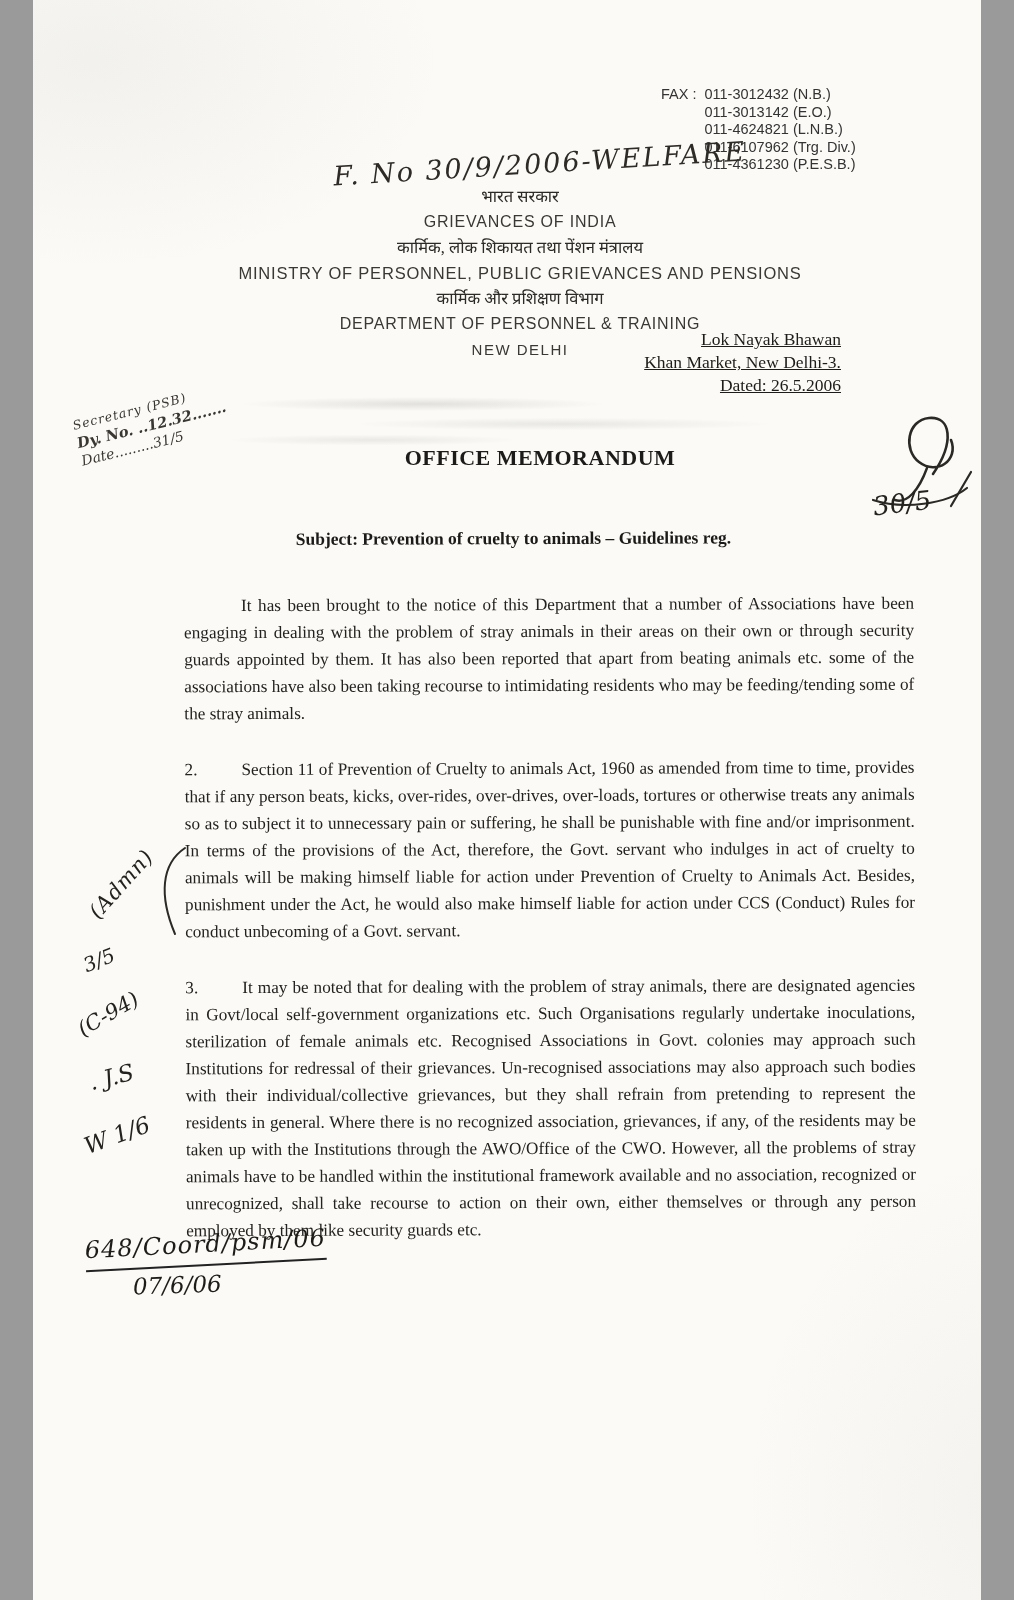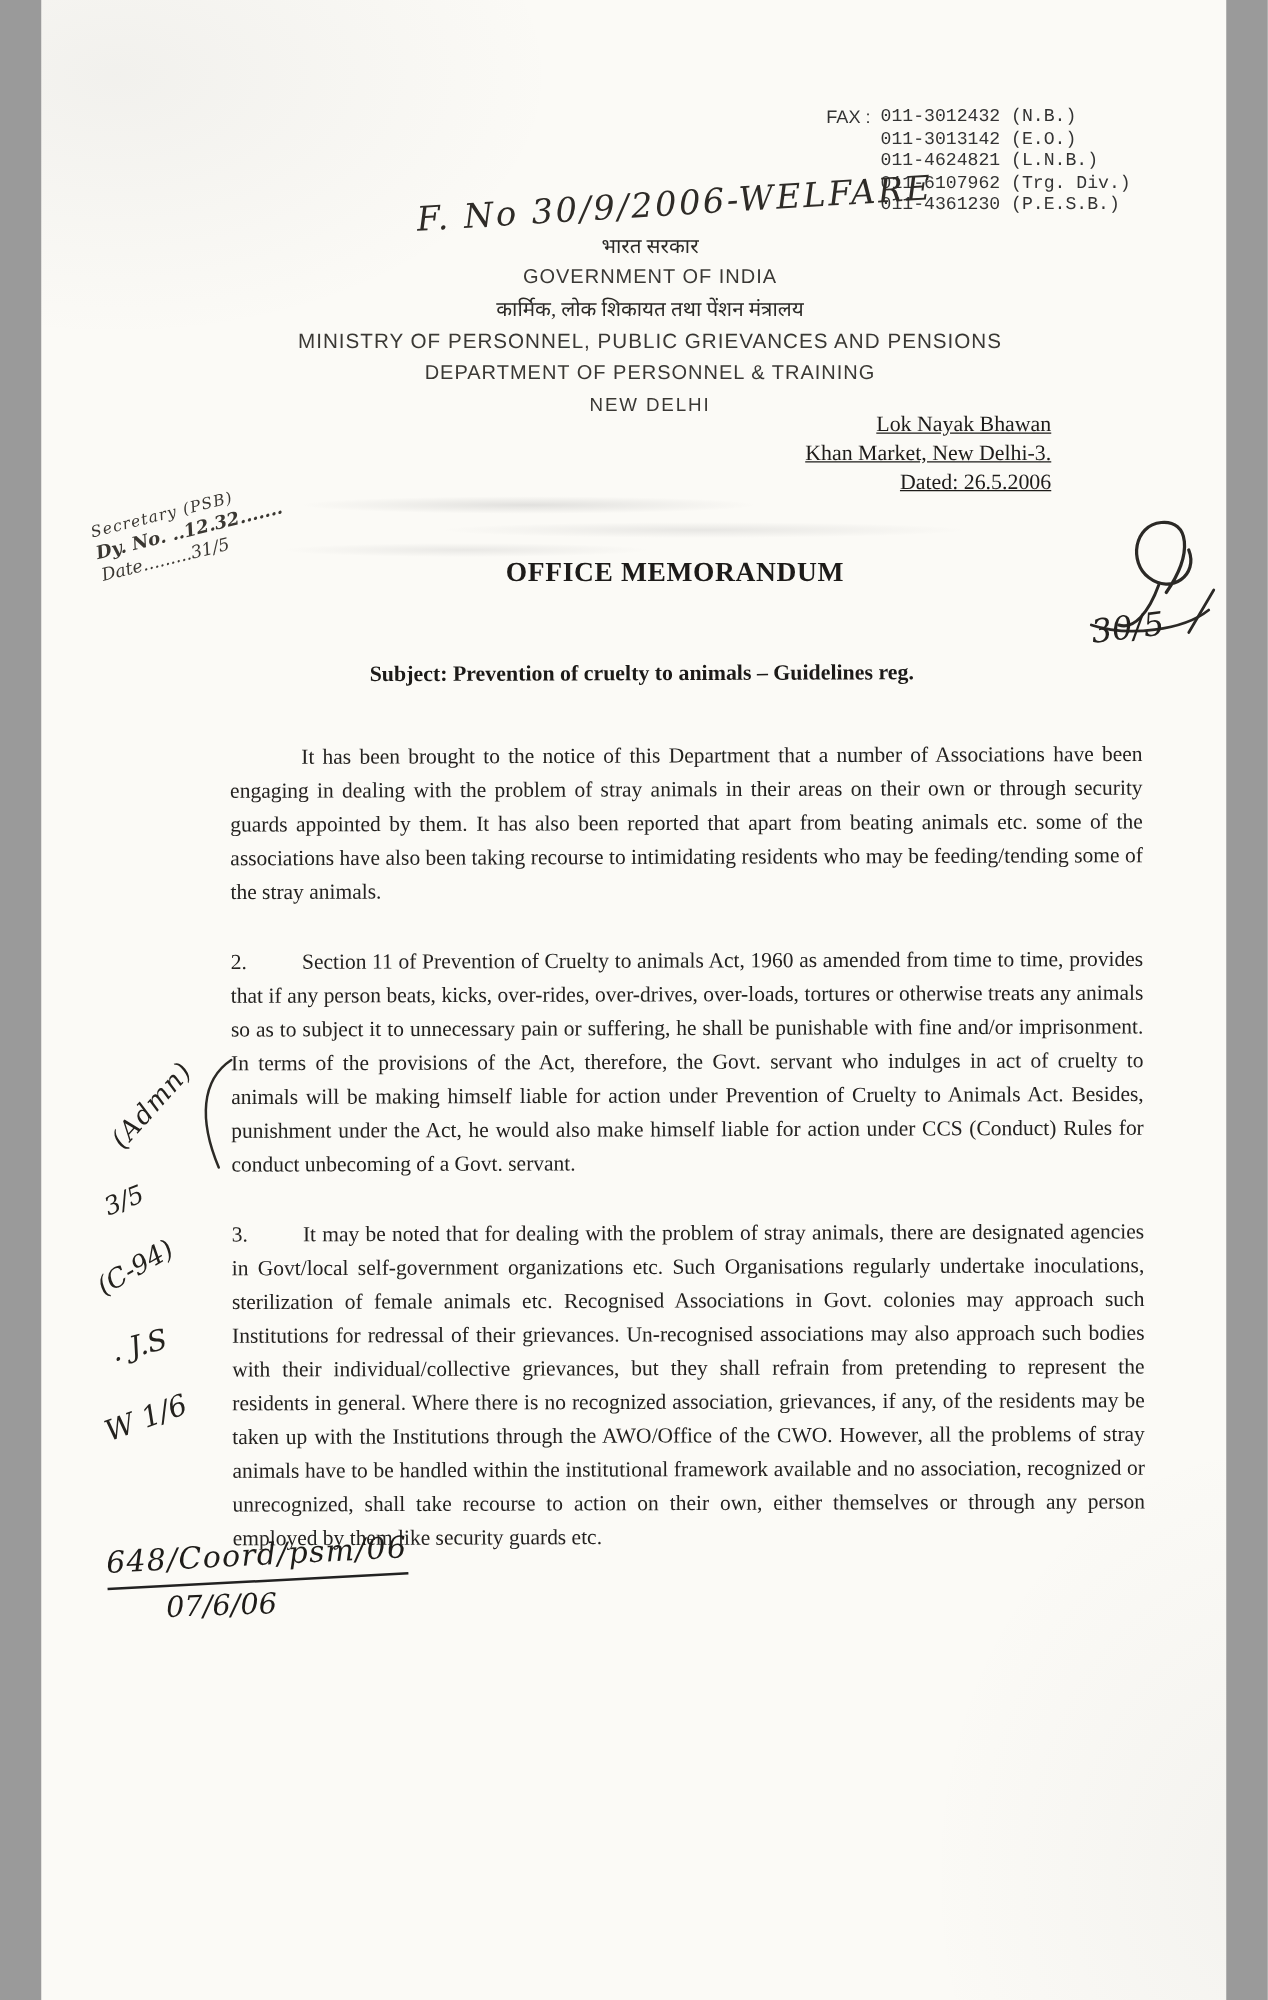--- a/index.html
+++ b/index.html
@@ -15,21 +15,21 @@
       radial-gradient(ellipse 500px 300px at 60px 60px, rgba(120,120,120,.07), transparent 70%),
       radial-gradient(ellipse 400px 500px at 990px 1500px, rgba(120,120,120,.06), transparent 70%),
       #fbfaf6;
     overflow:hidden;
     font-family:"Liberation Serif", serif;
   }
 
   
   .fax{position:absolute;top:86px;left:628px;font-family:"Liberation Sans",sans-serif;
        font-size:14.5px;line-height:17.5px;color:#333;display:flex;gap:8px;}
-  .fax .lines div{white-space:nowrap;font-family:Liberation Mono, monospace;}
+  .fax .lines div{white-space:nowrap;}
 
   
   .fileno{position:absolute;top:148px;left:300px;
     font-style:italic;font-size:27px;letter-spacing:2px;color:#2e2b27;
     transform:rotate(-3.5deg);font-family:"DejaVu Serif",serif;}
 
   
   .letterhead{position:absolute;top:184px;left:0;width:940px;text-align:center;color:#2c2a27;padding-left:17px;}
   .letterhead .hi{font-size:16.5px;line-height:25px;}
   .letterhead .en{font-family:"Liberation Sans",sans-serif;font-size:16px;line-height:26px;letter-spacing:.8px;color:#3a3834;}
@@ -91,23 +91,24 @@
       <div>011-4624821 (L.N.B.)</div>
       <div>011-6107962 (Trg. Div.)</div>
       <div>011-4361230 (P.E.S.B.)</div>
     </div>
   </div>
 
   <div class="fileno">F. No 30/9/2006-WELFARE</div>
 
   <div class="letterhead">
     <div class="hi">भारत सरकार</div>
-    <div class="en">GOVERNMENT OF INDIA</div>
+    <div class="en">GRIEVANCES OF INDIA</div>
     <div class="hi">कार्मिक, लोक शिकायत तथा पेंशन मंत्रालय</div>
     <div class="en big">MINISTRY OF PERSONNEL, PUBLIC GRIEVANCES AND PENSIONS</div>
+    <div class="hi">कार्मिक और प्रशिक्षण विभाग</div>
     <div class="en">DEPARTMENT OF PERSONNEL &amp; TRAINING</div>
     <div class="en small">NEW DELHI</div>
   </div>
 
   <div class="address">
     <div>Lok Nayak Bhawan</div>
     <div>Khan Market, New Delhi-3.</div>
     <div>Dated: 26.5.2006</div>
   </div>
 

